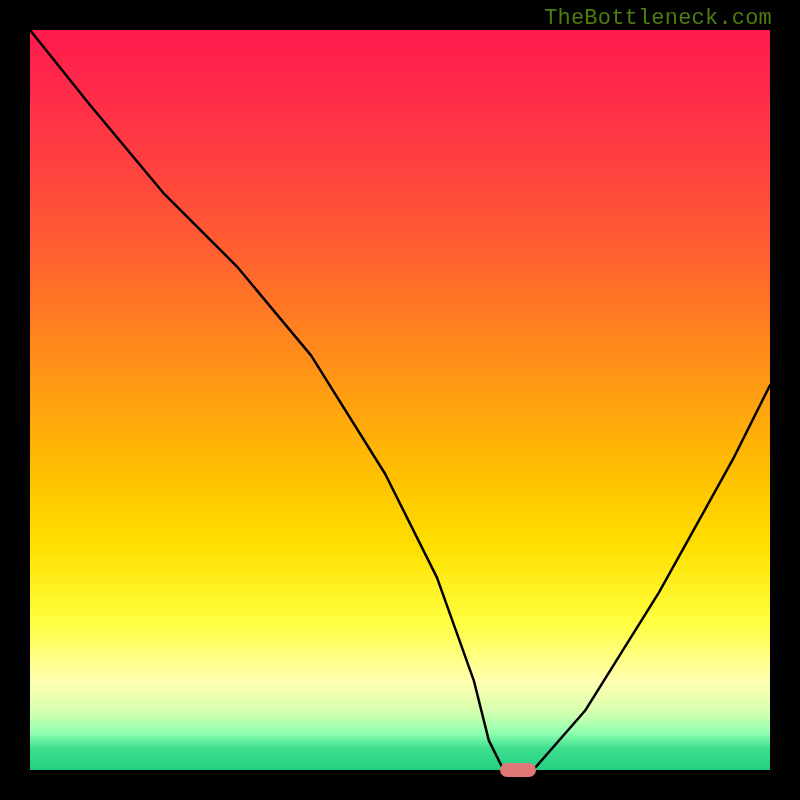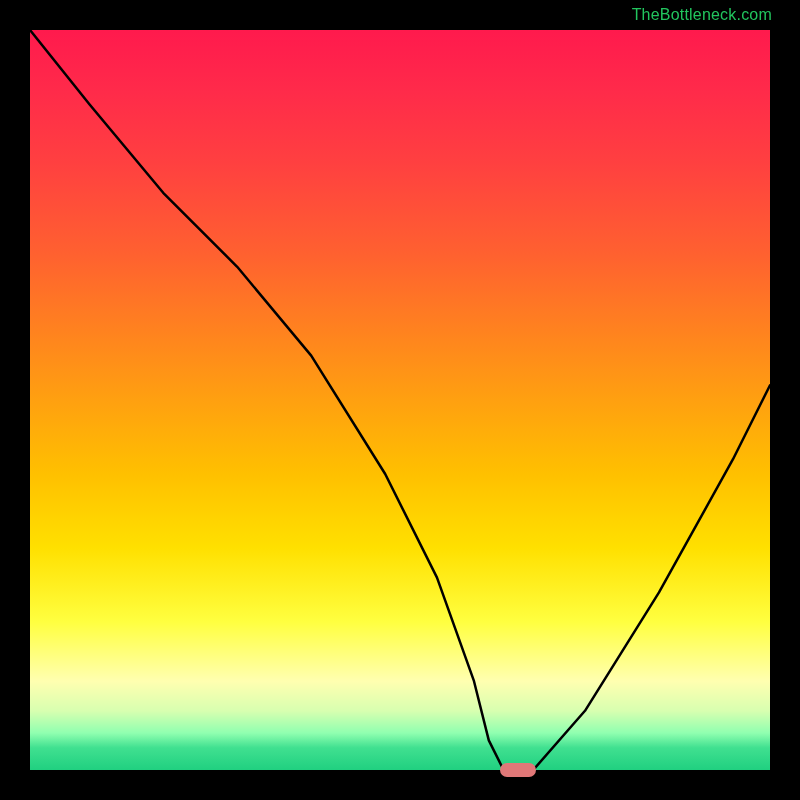--- a/index.html
+++ b/index.html
@@ -36,23 +36,23 @@
       #d8ffb0 92%,
       #90ffb0 95%,
       #40e090 97%,
       #20d080 100%
     );
   }
   .watermark {
     position: absolute;
     top: 6px;
     right: 28px;
-    font-family: Liberation Sans, sans-serif;
-    font-size: 16px;
-    color: #22c55e;
+    font-family: Liberation Mono, monospace;
+    font-size: 22px;
+    color: #4d7c0f;
     letter-spacing: 0.2px;
     user-select: none;
   }
   svg.curve {
     position: absolute;
     left: 0;
     top: 0;
     width: 740px;
     height: 740px;
   }

